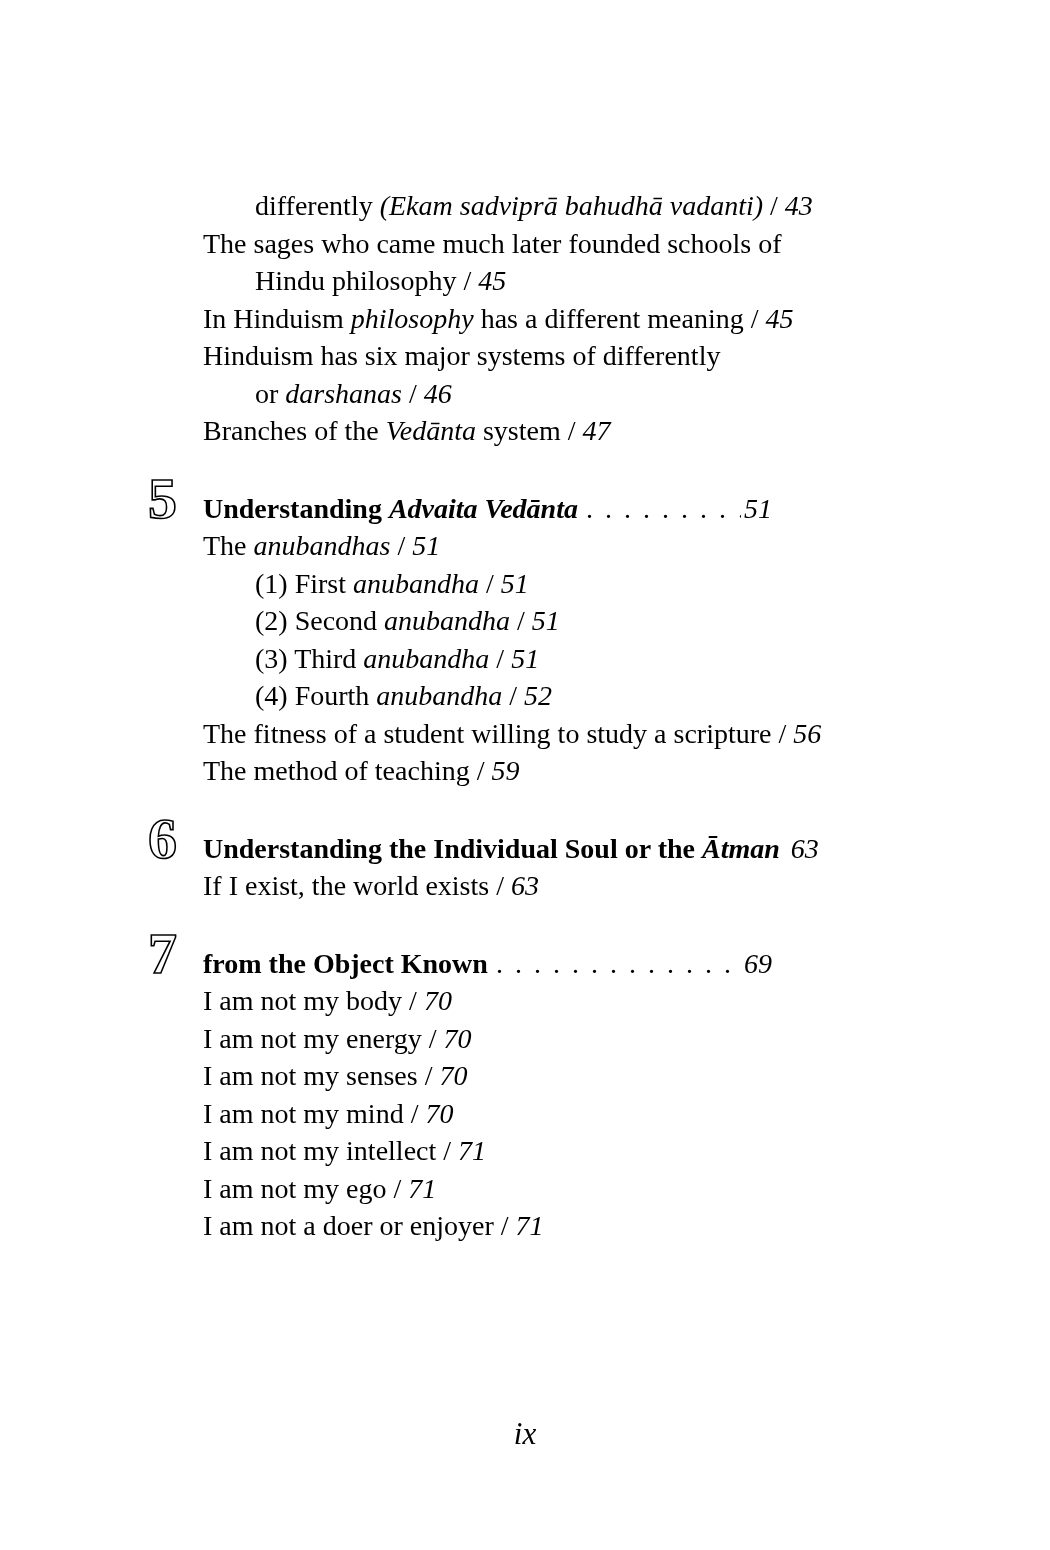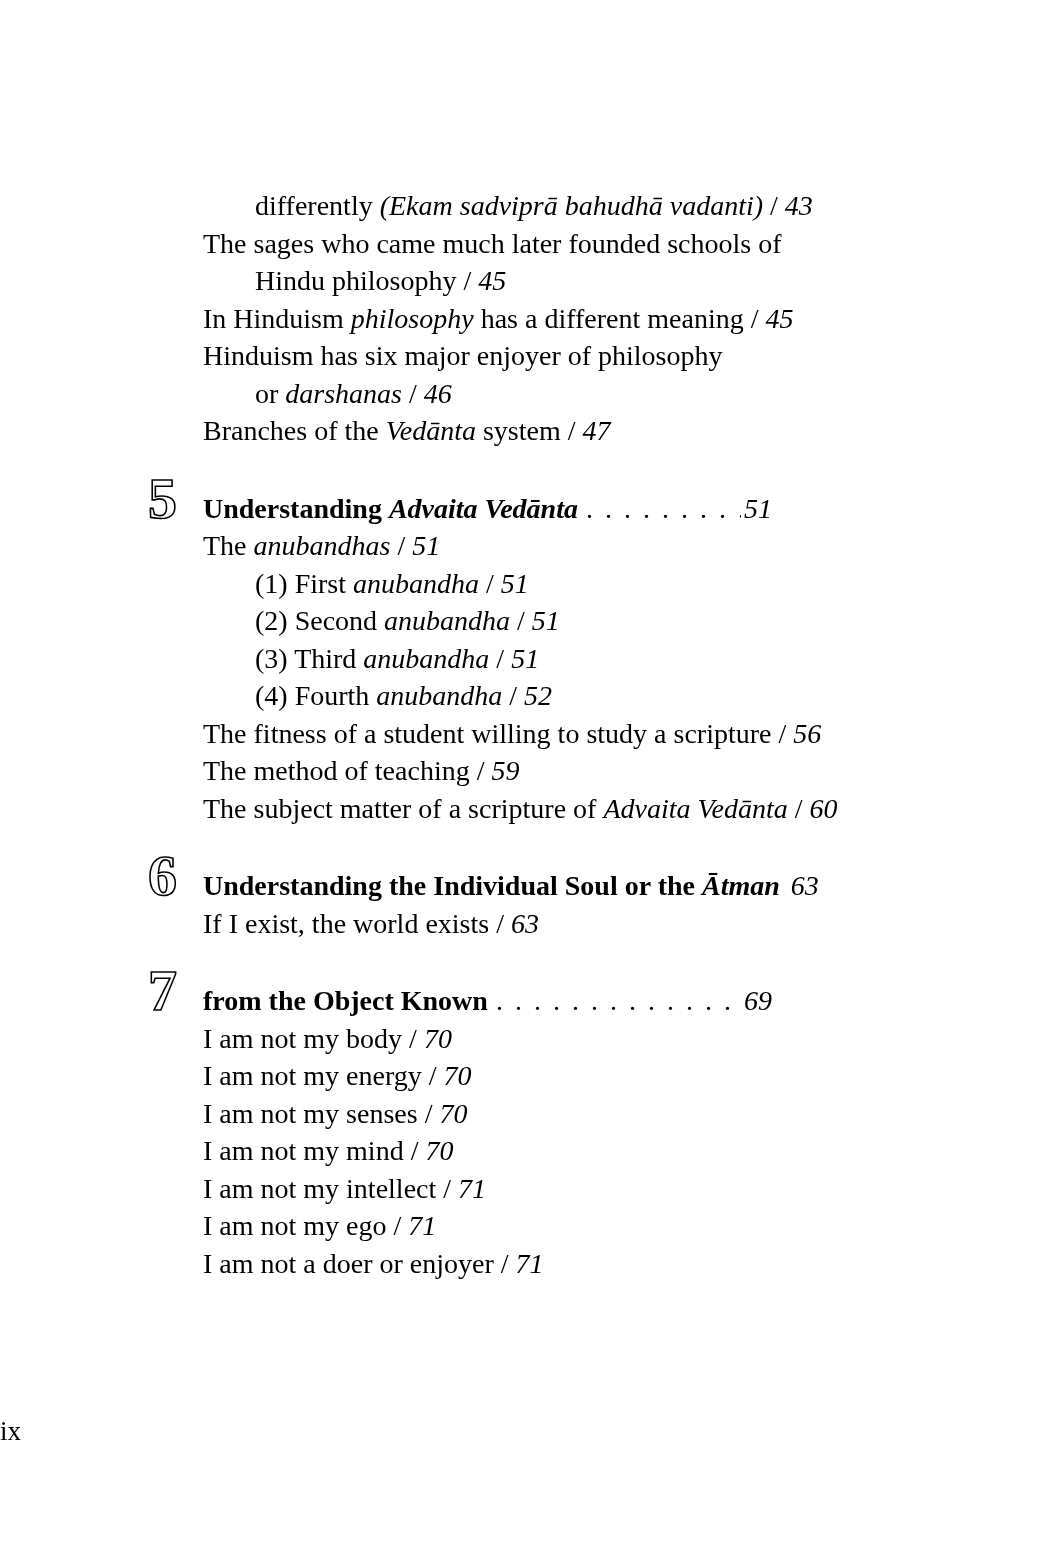--- a/index.html
+++ b/index.html
@@ -57,50 +57,51 @@
   .chnum {
     position: absolute;
     left: -57px;
     top: -19px;
   }
   .folio {
     position: absolute;
     left: 0;
     right: 0;
     top: 1416px;
-    font-size: 27px;
+    text-align: center;
+    font-size: 31px;
+    font-style: italic;
   }
 </style>
 </head>
 <body>
 
 <main class="toc" id="toc">
     <div class="line indent-2"><span class="line-text"><span>differently </span><span class="seg-i">(Ekam sadviprā bahudhā vadanti)</span><span> / </span><span class="seg-i">43</span></span></div>
     <div class="line indent-1"><span class="line-text"><span>The sages who came much later founded schools of</span></span></div>
     <div class="line indent-2"><span class="line-text"><span>Hindu philosophy / </span><span class="seg-i">45</span></span></div>
     <div class="line indent-1"><span class="line-text"><span>In Hinduism </span><span class="seg-i">philosophy</span><span> has a different meaning / </span><span class="seg-i">45</span></span></div>
-    <div class="line indent-1"><span class="line-text"><span>Hinduism has six major enjoyer of philosophy</span></span></div>
+    <div class="line indent-1"><span class="line-text"><span>Hinduism has six major systems of differently</span></span></div>
     <div class="line indent-2"><span class="line-text"><span>or </span><span class="seg-i">darshanas</span><span> / </span><span class="seg-i">46</span></span></div>
     <div class="line indent-1"><span class="line-text"><span>Branches of the </span><span class="seg-i">Vedānta</span><span> system / </span><span class="seg-i">47</span></span></div>
     <div class="line chapter gap-before has-leader">
       <svg class="chnum" width="46" height="60" viewBox="0 0 46 60">
         <text x="2" y="47" font-size="58" font-family="&quot;Liberation Serif&quot;,&quot;DejaVu Serif&quot;,serif" fill="#ffffff" stroke="#000000" stroke-width="1.6">5</text>
       </svg>
       <span class="line-text"><span class="seg-b">Understanding </span><span class="seg-bi">Advaita Vedānta</span></span>
       <span class="leader"></span>
       <span class="pagenum">51</span>
     </div>
     <div class="line indent-1"><span class="line-text"><span>The </span><span class="seg-i">anubandhas</span><span> / </span><span class="seg-i">51</span></span></div>
     <div class="line indent-2"><span class="line-text"><span>(1) First </span><span class="seg-i">anubandha</span><span> / </span><span class="seg-i">51</span></span></div>
     <div class="line indent-2"><span class="line-text"><span>(2) Second </span><span class="seg-i">anubandha</span><span> / </span><span class="seg-i">51</span></span></div>
     <div class="line indent-2"><span class="line-text"><span>(3) Third </span><span class="seg-i">anubandha</span><span> / </span><span class="seg-i">51</span></span></div>
     <div class="line indent-2"><span class="line-text"><span>(4) Fourth </span><span class="seg-i">anubandha</span><span> / </span><span class="seg-i">52</span></span></div>
     <div class="line indent-1"><span class="line-text"><span>The fitness of a student willing to study a scripture / </span><span class="seg-i">56</span></span></div>
     <div class="line indent-1"><span class="line-text"><span>The method of teaching / </span><span class="seg-i">59</span></span></div>
-    <div class="line indent-1"><span class="line-text"><span>The subject matter of a scripture of </span><span class="seg-i">Advaita Vedānta</span><span> / </span><span class="seg-i">60</span></span></div>
     <div class="line chapter gap-before has-leader">
       <svg class="chnum" width="46" height="60" viewBox="0 0 46 60">
         <text x="2" y="47" font-size="58" font-family="&quot;Liberation Serif&quot;,&quot;DejaVu Serif&quot;,serif" fill="#ffffff" stroke="#000000" stroke-width="1.6">6</text>
       </svg>
       <span class="line-text"><span class="seg-b">Understanding the Individual Soul or the </span><span class="seg-bi">Ātman</span></span>
       <span class="leader"></span>
       <span class="pagenum">63</span>
     </div>
     <div class="line indent-1"><span class="line-text"><span>If I exist, the world exists / </span><span class="seg-i">63</span></span></div>
     <div class="line chapter gap-before"><svg class="chnum" width="46" height="60" viewBox="0 0 46 60">

